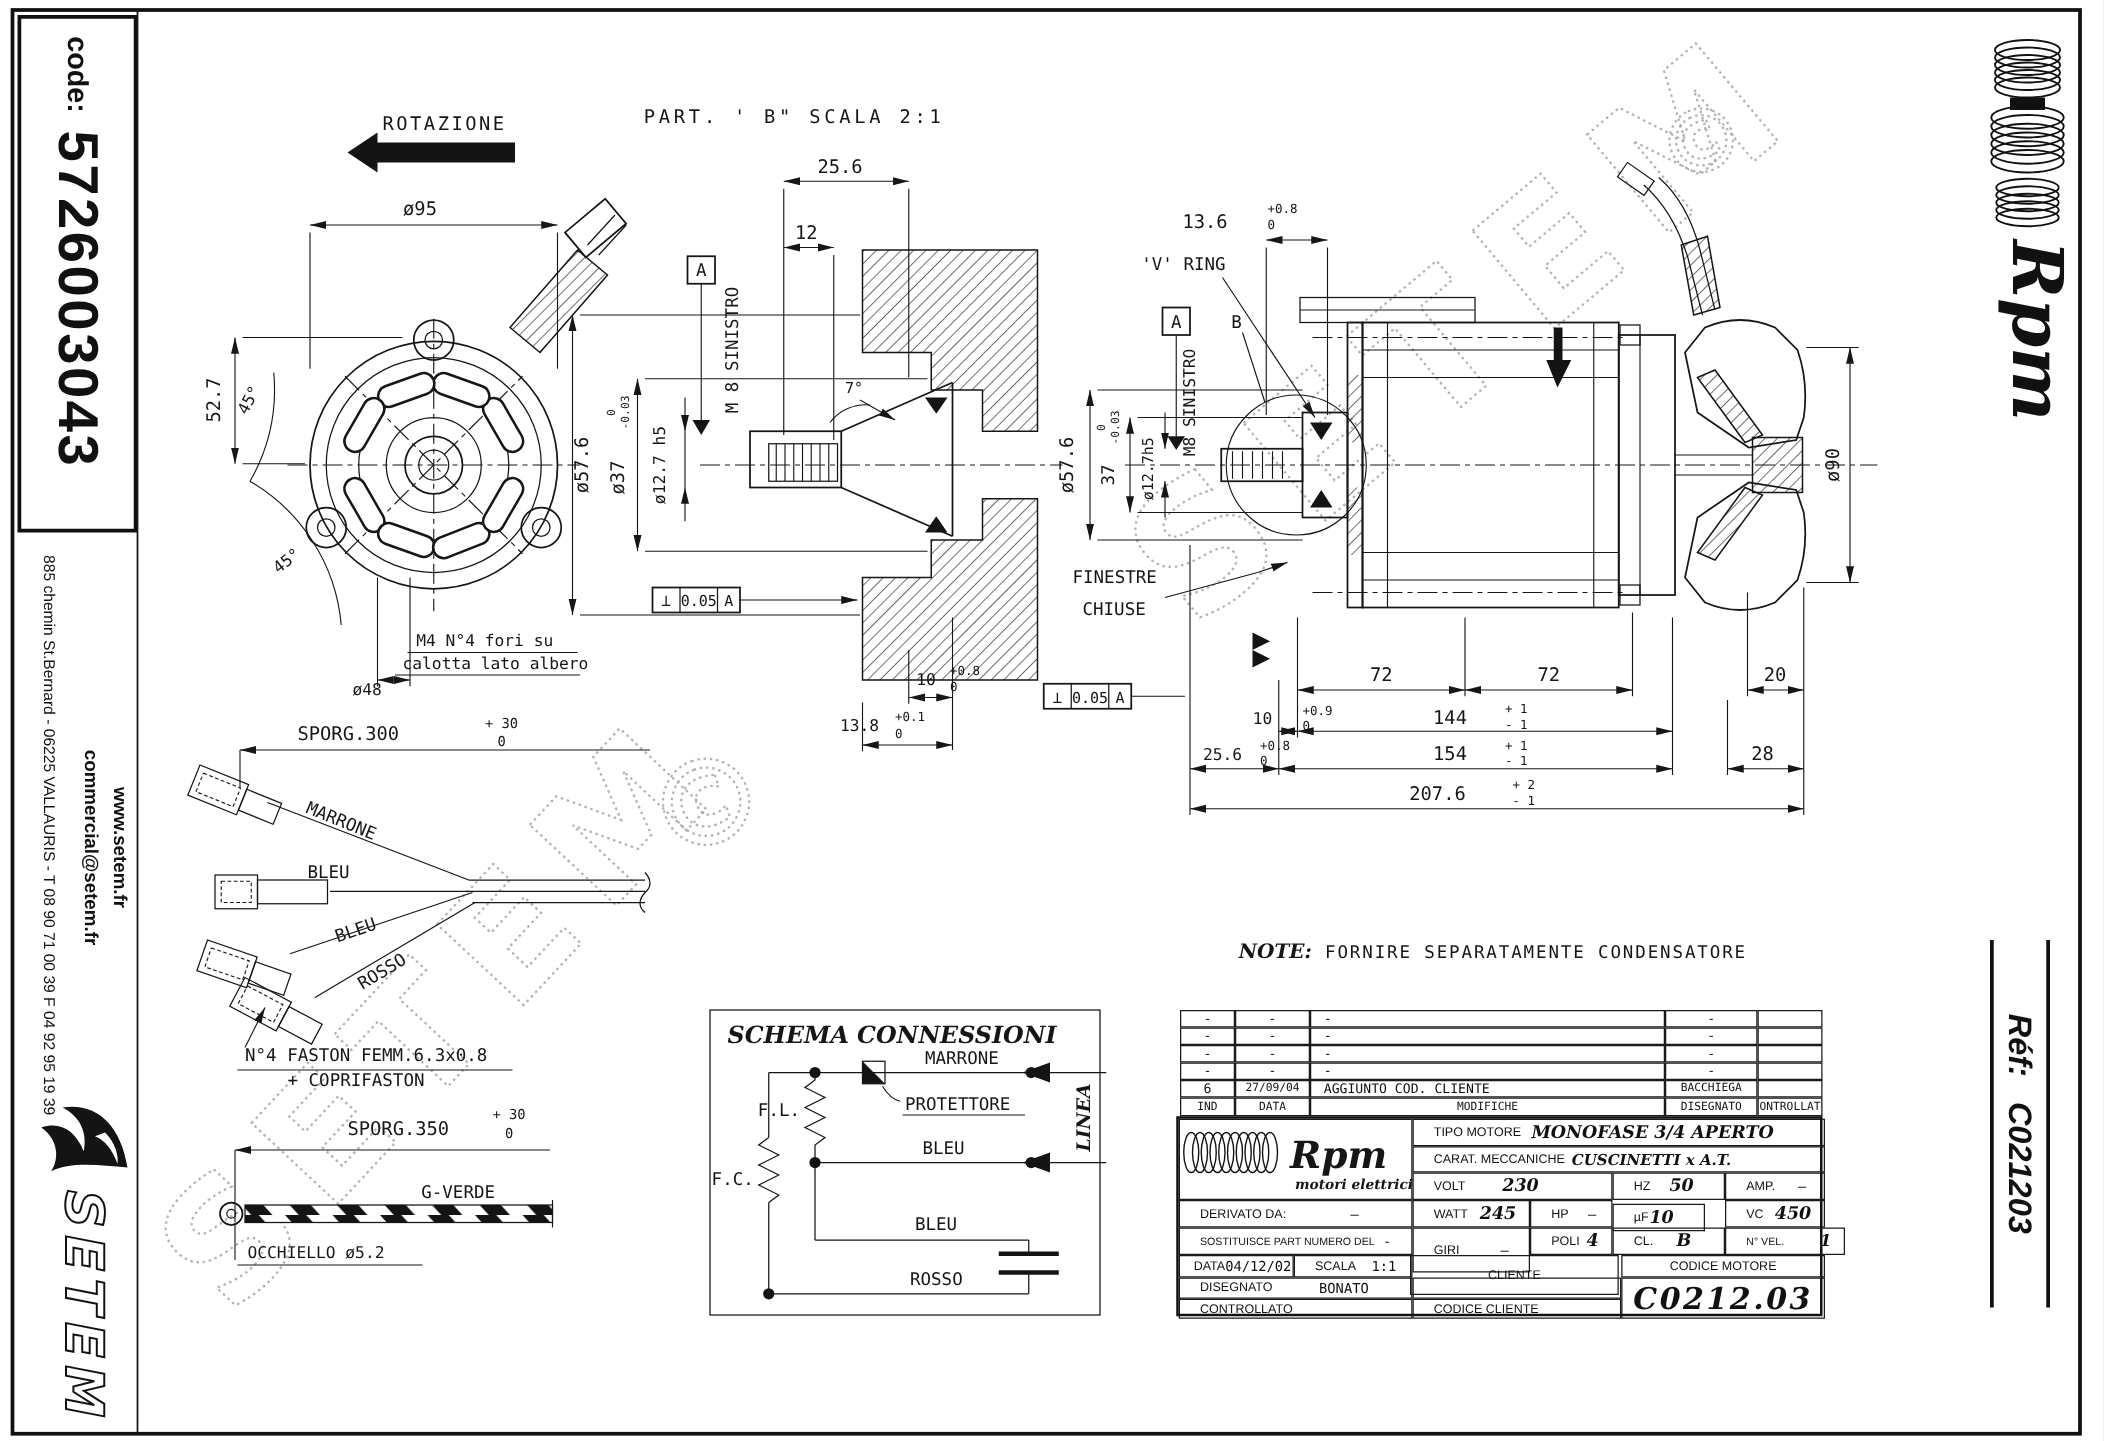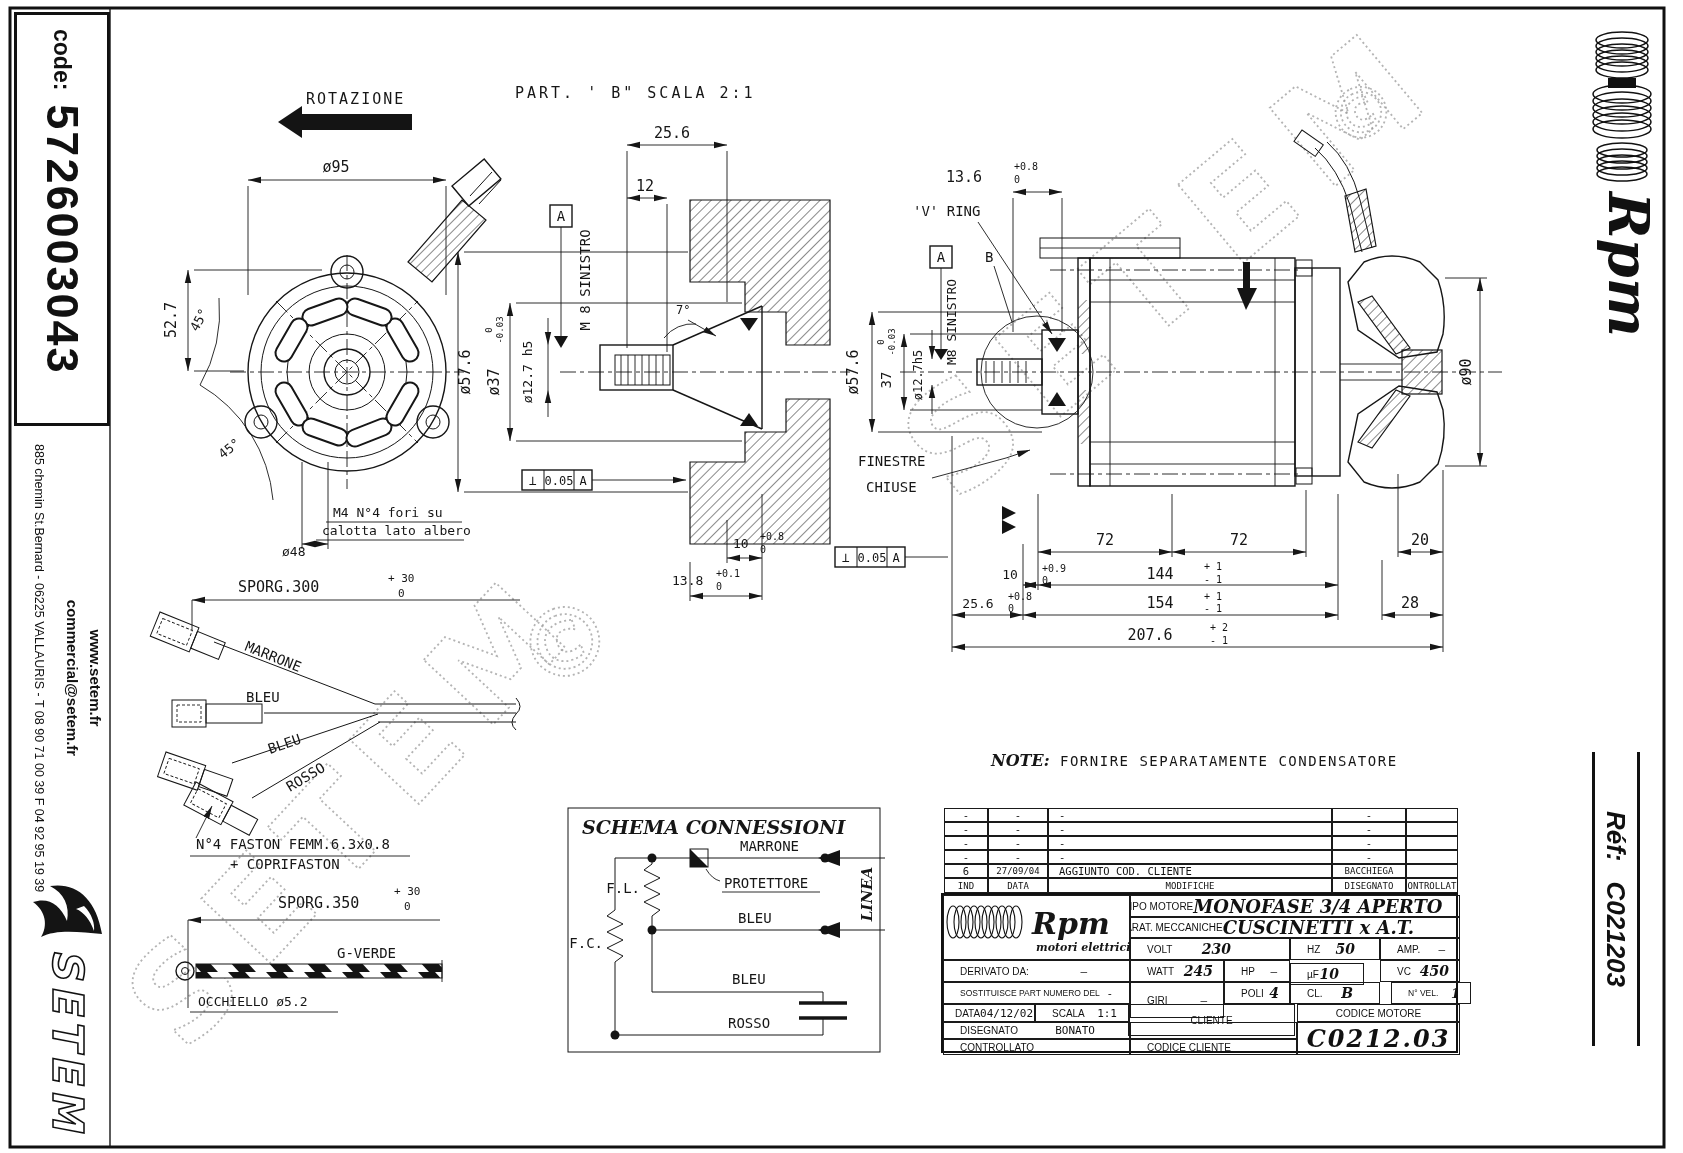--- a/index.html
+++ b/index.html
@@ -134,25 +134,25 @@
     </div>
     <div class="tc" style="left:0;top:127px;width:187px;height:17px">
       <span class="lb">DISEGNATO</span>
         <span class="vm" style="margin-right:34px">BONATO</span>
     </div>
     <div class="tc" style="left:0;top:144px;width:187px;height:16px">
       <span class="lb">CONTROLLATO</span>
     </div>
     <div class="tc" style="left:187px;top:0;width:330px;height:22px">
       <span class="lb" style="padding-left:16px">TIPO MOTORE</span>
-      <span class="vi" style="margin-right:40px;font-size:18px">MONOFASE  3/4 APERTO</span>
+      <span class="vi" style="margin-right:40px;font-size:14px">MONOFASE  3/4 APERTO</span>
     </div>
     <div class="tc" style="left:187px;top:22px;width:330px;height:21px">
       <span class="lb" style="padding-left:16px">CARAT. MECCANICHE</span>
-      <span class="vi" style="margin-right:74px;font-size:18px">CUSCINETTI  x  A.T.</span>
+      <span class="vi" style="margin-right:74px;font-size:12px">CUSCINETTI  x  A.T.</span>
     </div>
     <div class="tc" style="left:187px;top:43px;width:160px;height:22px">
       <span class="lb">VOLT</span>
         <span class="vi" style="margin-right:58px;font-size:14px">230</span>
     </div>
     <div class="tc" style="left:347px;top:43px;width:90px;height:22px">
       <span class="lb">HZ</span>
         <span class="vi" style="margin-right:24px;font-size:14px">50</span>
     </div>
     <div class="tc" style="left:437px;top:43px;width:80px;height:22px">
@@ -180,21 +180,21 @@
         <span class="vm" style="margin-right:16px">—</span>
     </div>
     <div class="tc" style="left:281px;top:87px;width:66px;height:22px">
       <span class="lb">POLI</span>
         <span class="vi" style="margin-right:10px;font-size:14px">4</span>
     </div>
     <div class="tc" style="left:347px;top:87px;width:90px;height:22px">
       <span class="lb">CL.</span>
         <span class="vi" style="margin-right:26px;font-size:14px">B</span>
     </div>
-    <div class="tc" style="left:448px;top:87px;width:80px;height:22px">
+    <div class="tc" style="left:437px;top:87px;width:96px;height:22px">
       <span class="lb" style="font-size:8.5px">N° VEL.</span>
         <span class="vi" style="margin-right:10px;font-size:13px">1</span>
     </div>
     <div class="tc" style="left:185px;top:109px;width:167px;height:32px">CLIENTE</div>
     <div class="tc" style="left:354px;top:109px;width:163px;height:18px">CODICE MOTORE</div>
     <div class="tc" style="left:187px;top:127px;width:167px;height:17px"></div>
     <div class="tc" style="left:187px;top:144px;width:167px;height:16px">
       <span class="lb">CODICE CLIENTE</span>
     </div>
     <div class="tc big" style="left:354px;top:127px;width:163px;height:33px">C0212.03</div>

